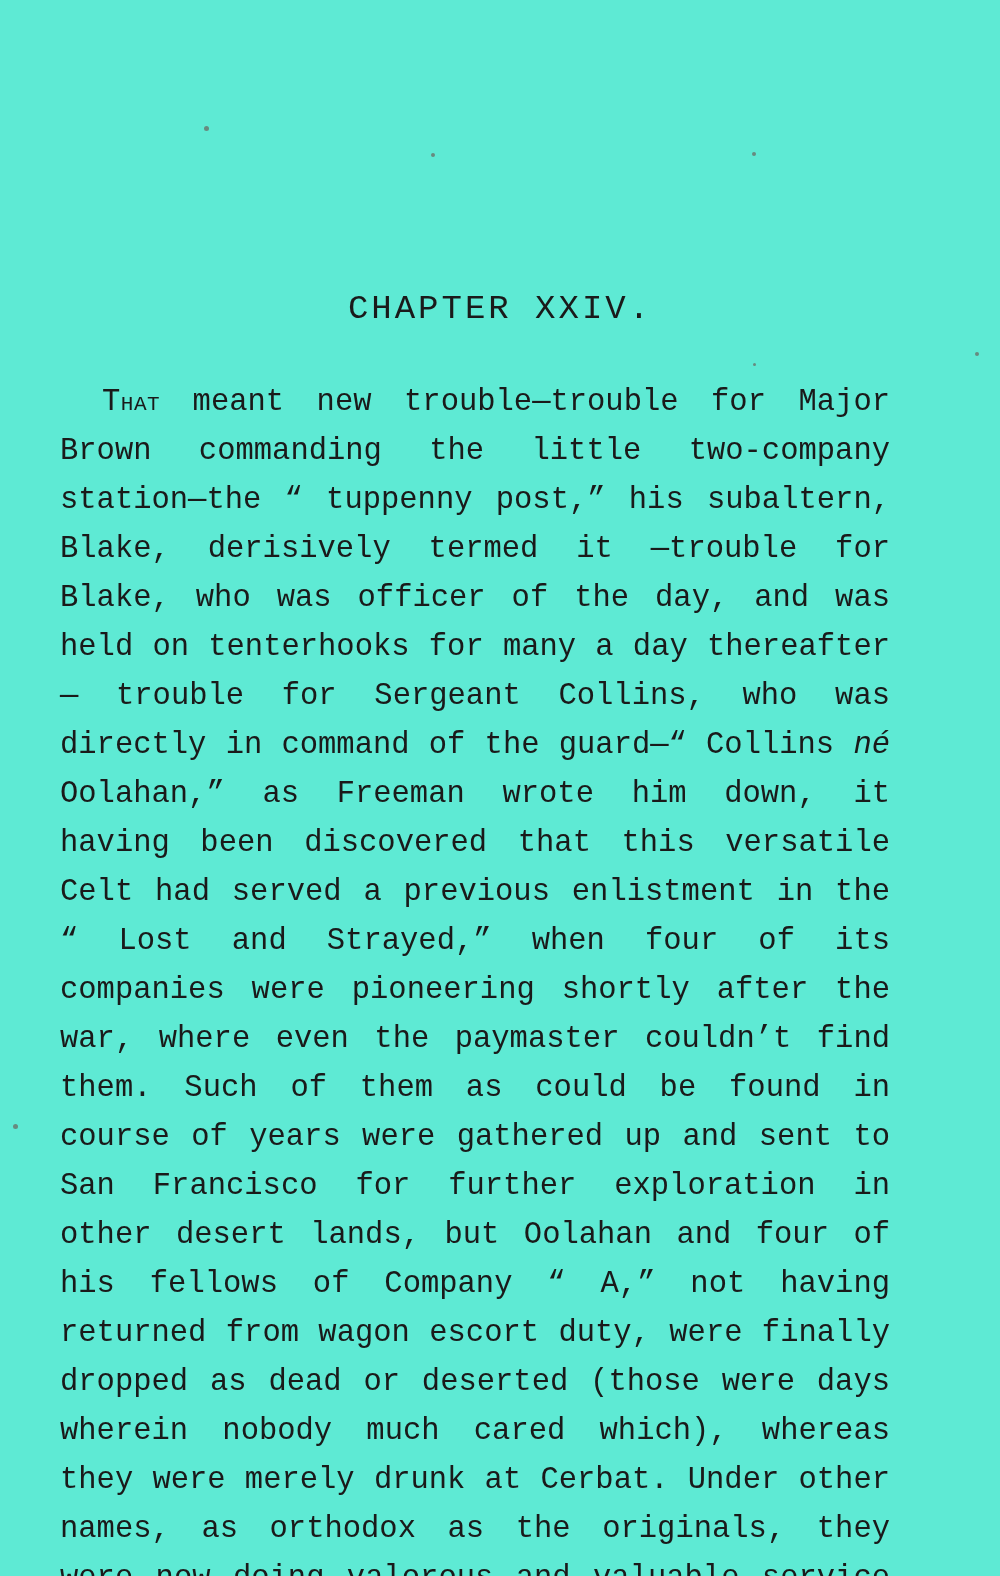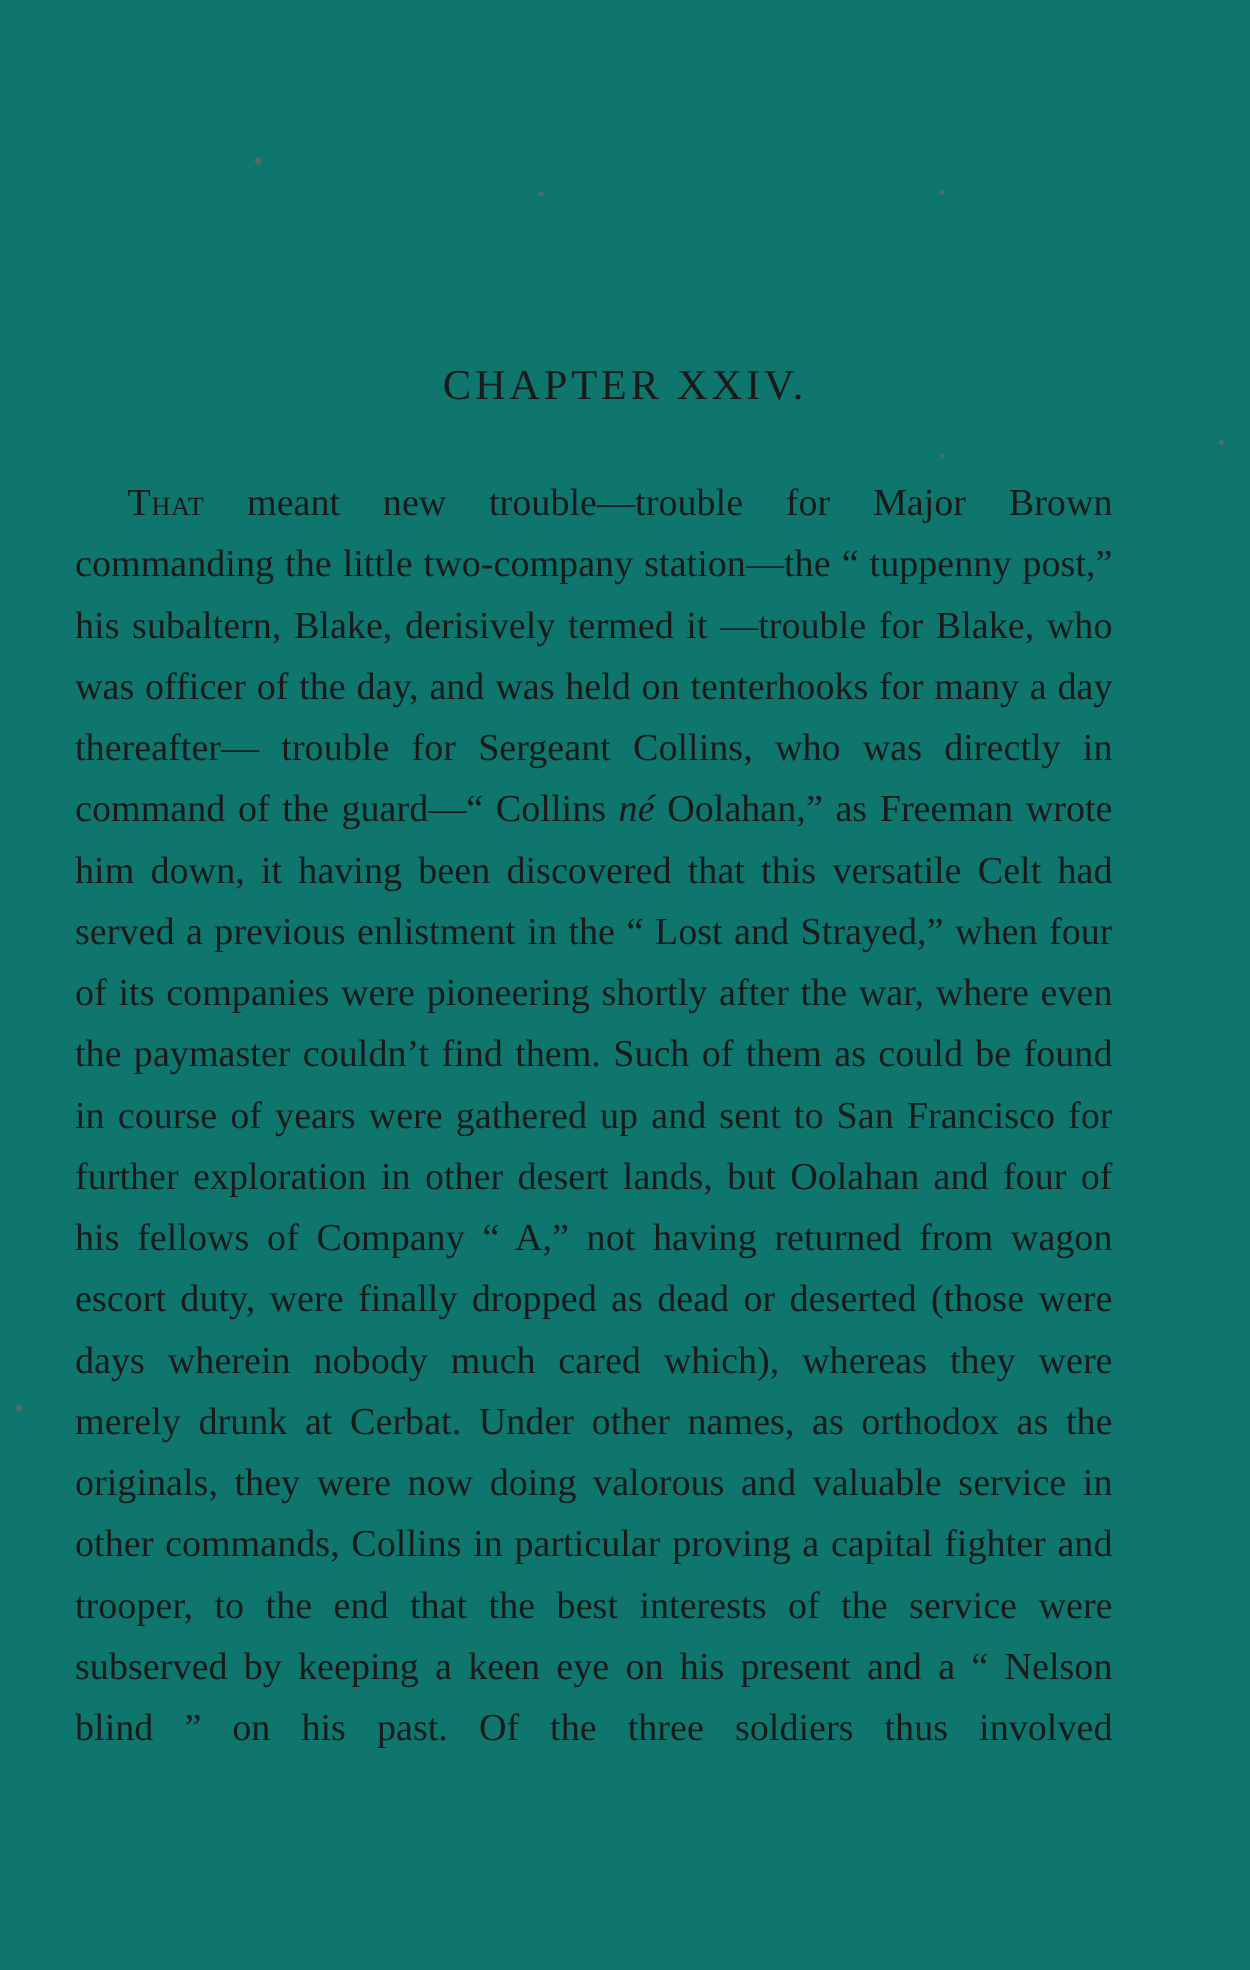--- a/index.html
+++ b/index.html
@@ -4,23 +4,23 @@
 <style>
   html, body {
     margin: 0;
     padding: 0;
     background: #ffffff;
   }
   .page {
     position: relative;
     width: 1000px;
     height: 1576px;
-    background: #0f766e;
+    background: #5eead4;
     overflow: hidden;
-    font-family: Liberation Serif, serif;
+    font-family: Liberation Mono, monospace;
     color: #1a1a1a;
   }
   .speck {
     position: absolute;
     background: #6b6b63;
     border-radius: 50%;
     opacity: 0.75;
   }
   .speck.s1 { left: 204px; top: 126px;  width: 5px;  height: 5px; }
   .speck.s2 { left: 431px; top: 153px;  width: 4px;  height: 4px; }

